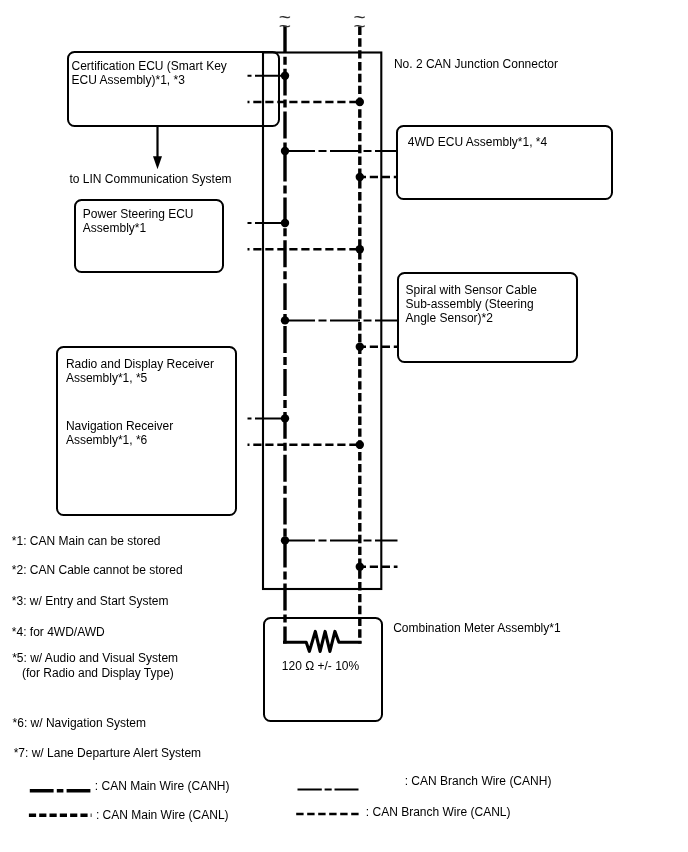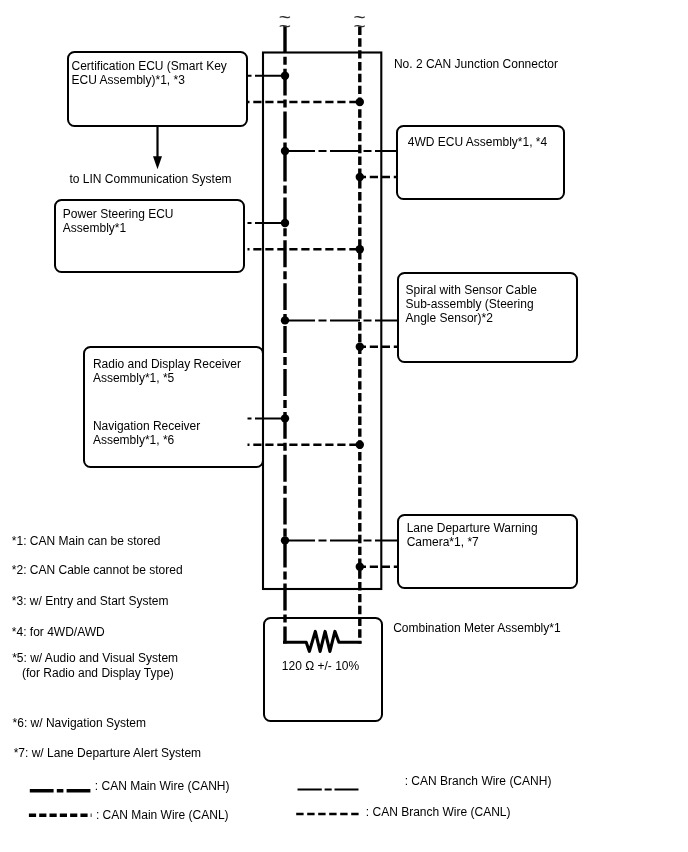--- a/index.html
+++ b/index.html
@@ -65,46 +65,42 @@
     <path d="M157.5,169.3 L153,156.2 L162,156.2 Z" fill="#000"></path>
 
     <path d="M29.8,790.8 L90.4,790.8" stroke="#000" stroke-width="3.6" fill="none" stroke-dasharray="23.8 3.2 6.6 3.2"></path>
     <path d="M28.9,815.2 L91.5,815.2" stroke="#000" stroke-width="3.6" fill="none" stroke-dasharray="7.2 3.1"></path>
     <path d="M297.5,789.5 L358.5,789.5" stroke="#000" stroke-width="2.0" fill="none" stroke-dasharray="24.3 2.8 7.1 2.8"></path>
     <path d="M296.2,814 L360,814" stroke="#000" stroke-width="2.4" fill="none" stroke-dasharray="7.4 3.6"></path>
 
     <path d="M283,642.3 L306.2,642.3 L309.4,651.4 L315.3,631.4 L320.1,651.4 L325.1,631.4 L329.9,651.4 L334.9,631.4 L338.9,642.3 L361.5,642.3" stroke="#000" stroke-width="3.1" fill="none" stroke-linejoin="round" stroke-linecap="butt"></path>
   </svg>
 
-  <div class="ebox" style="left:67.1px;top:51px;width:181px;height:75.5px;">
+  <div class="ebox" style="left:67.1px;top:51px;width:213px;height:75.5px;">
     <span class="txt" style="left:2.4px;top:5.6px;">Certification ECU (Smart Key
 ECU Assembly)*1, *3</span>
   </div>
-  <div class="ebox" style="left:54px;top:198.9px;width:191px;height:74.4px;">
+  <div class="ebox" style="left:74px;top:198.9px;width:150px;height:74.4px;">
     <span class="txt" style="left:6.8px;top:5.9px;">Power Steering ECU
 Assembly*1</span>
   </div>
-  <div class="ebox" style="left:83px;top:345.7px;width:181.1px;height:122px;">
+  <div class="ebox" style="left:56px;top:345.7px;width:181.1px;height:170px;">
     <span class="txt" style="left:7.9px;top:8.9px;">Radio and Display Receiver
 Assembly*1, *5</span>
     <span class="txt" style="left:7.9px;top:71px;">Navigation Receiver
 Assembly*1, *6</span>
   </div>
 
-  <div class="ebox" style="left:396.4px;top:124.8px;width:169px;height:75px;">
+  <div class="ebox" style="left:396.4px;top:124.8px;width:217px;height:75px;">
     <span class="txt" style="left:9.4px;top:8px;">4WD ECU Assembly*1, *4</span>
   </div>
   <div class="ebox" style="left:396.5px;top:271.8px;width:181.4px;height:91px;">
     <span class="txt" style="left:7px;top:9.4px;">Spiral with Sensor Cable
 Sub-assembly (Steering
 Angle Sensor)*2</span>
-  </div>
-  <div class="ebox" style="left:396.5px;top:514.3px;width:181.6px;height:74.6px;">
-    <span class="txt" style="left:8.2px;top:4.4px;">Lane Departure Warning
-Camera*1, *7</span>
   </div>
 
   <div class="ebox" style="left:262.5px;top:617.2px;width:120.5px;height:105.2px;">
   </div>
 
   <span class="txt" style="left:393.9px;top:56.8px;">No. 2 CAN Junction Connector</span>
   <span class="txt" style="left:69.5px;top:171.8px;">to LIN Communication System</span>
   <span class="txt" style="left:393.2px;top:620.9px;">Combination Meter Assembly*1</span>
   <span class="txt" style="left:281.8px;top:658.9px;">120 Ω +/- 10%</span>
 

